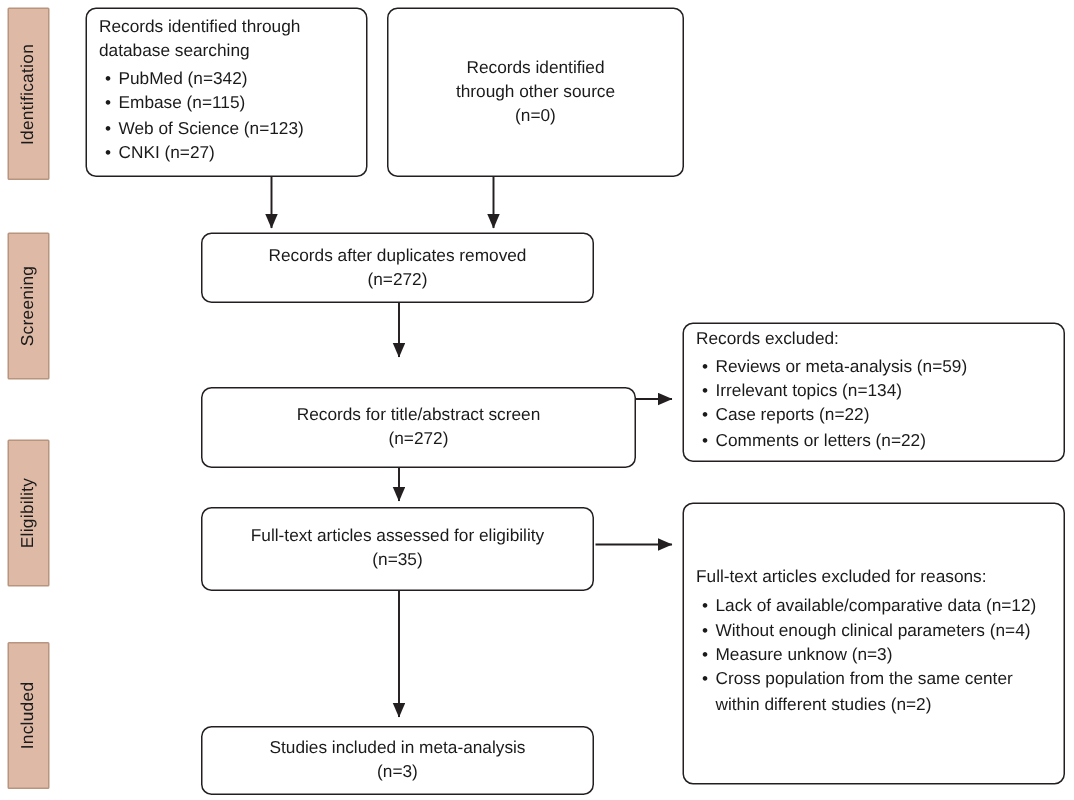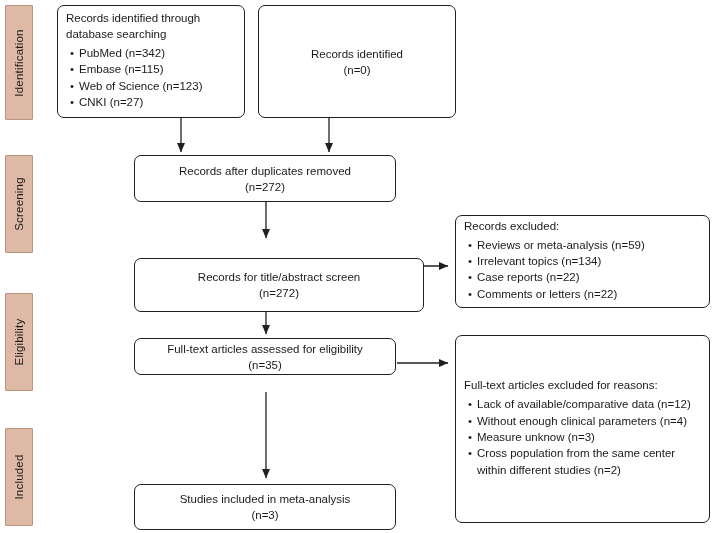--- a/index.html
+++ b/index.html
@@ -133,20 +133,21 @@
         <li>Embase (n=115)</li>
         <li>Web of Science (n=123)</li>
         <li>CNKI (n=27)</li>
       </ul>
     </div>
   </div>
 
   <div class="box center" style="left:258px; top:5px; width:198px; height:113px;">
     <div class="inner">
       <span class="lead">Records identified</span>
+      <span class="lead">through other source</span>
       <span class="lead">(n=0)</span>
     </div>
   </div>
 
   <div class="box center" style="left:134px; top:155px; width:262px; height:47px;">
     <div class="inner">
       <span class="lead">Records after duplicates removed</span>
       <span class="lead">(n=272)</span>
     </div>
   </div>
@@ -163,21 +164,21 @@
       <span class="lead">Records excluded:</span>
       <ul class="bullets">
         <li>Reviews or meta-analysis (n=59)</li>
         <li>Irrelevant topics (n=134)</li>
         <li>Case reports (n=22)</li>
         <li>Comments or letters (n=22)</li>
       </ul>
     </div>
   </div>
 
-  <div class="box center" style="left:134px; top:338px; width:262px; height:37px;">
+  <div class="box center" style="left:134px; top:338px; width:262px; height:56px;">
     <div class="inner">
       <span class="lead">Full-text articles assessed for eligibility</span>
       <span class="lead">(n=35)</span>
     </div>
   </div>
 
   <div class="box left" style="left:455px; top:335px; width:255px; height:188px;">
     <div class="inner">
       <span class="lead">Full-text articles excluded for reasons:</span>
       <ul class="bullets">

